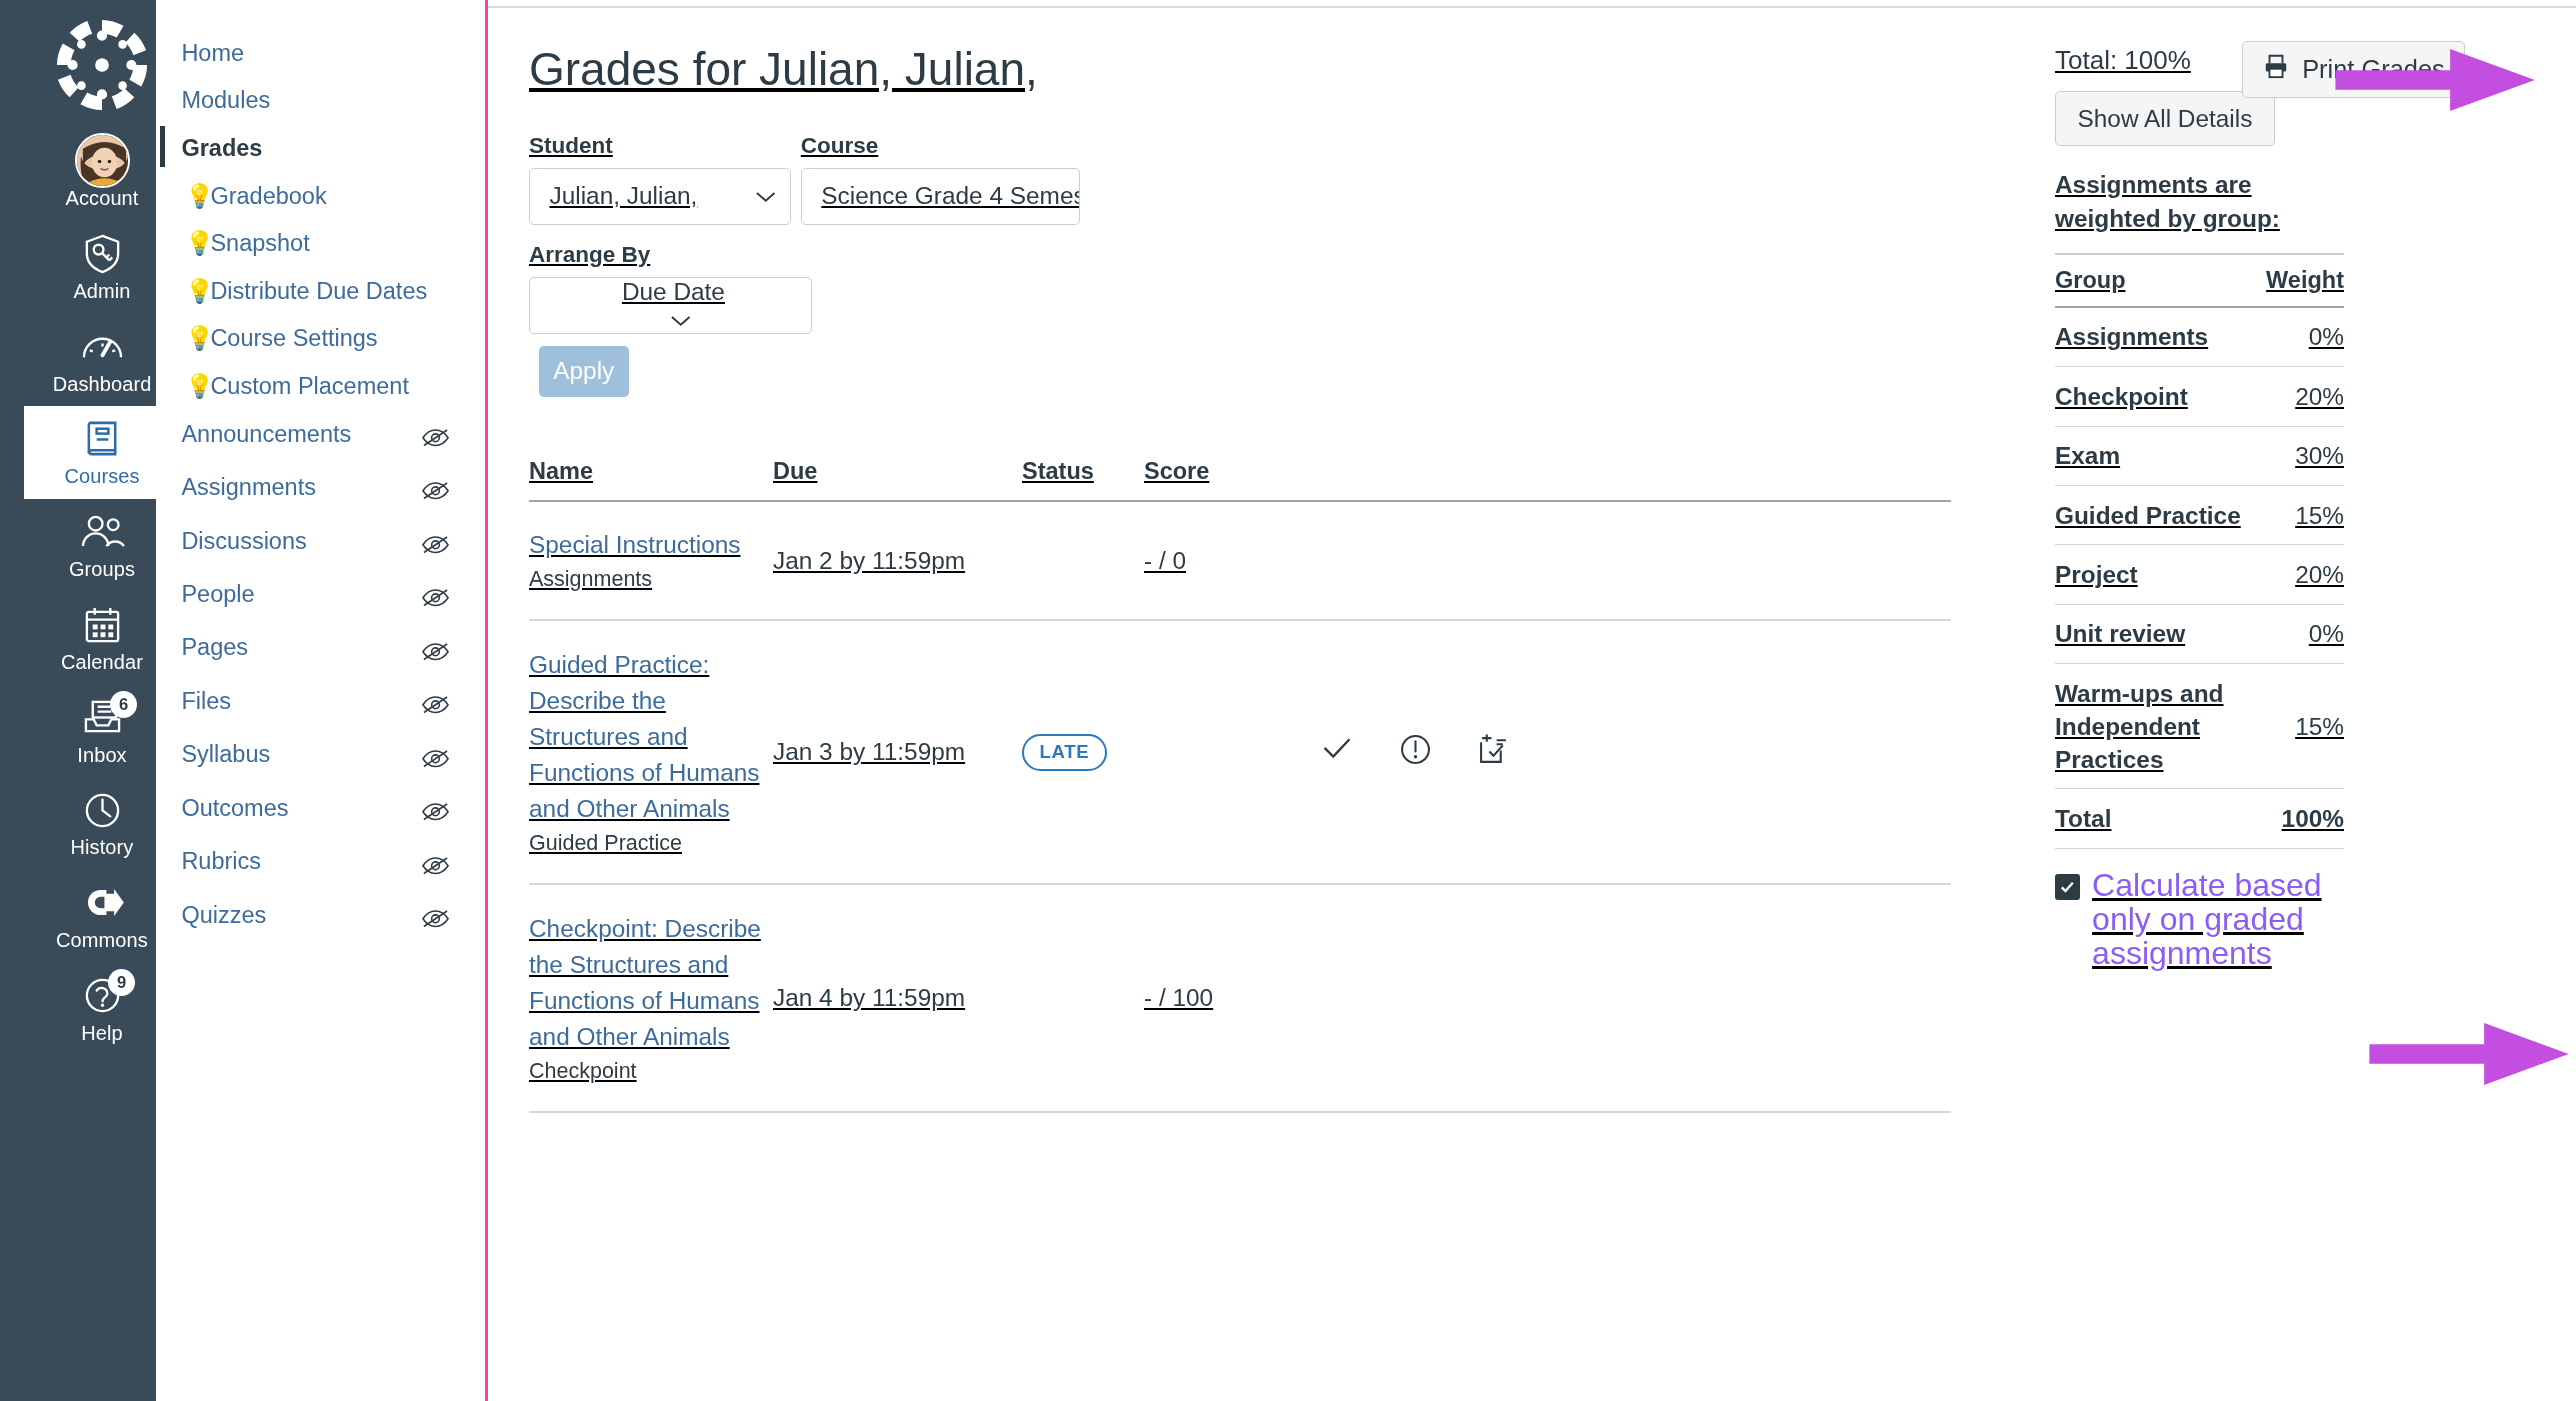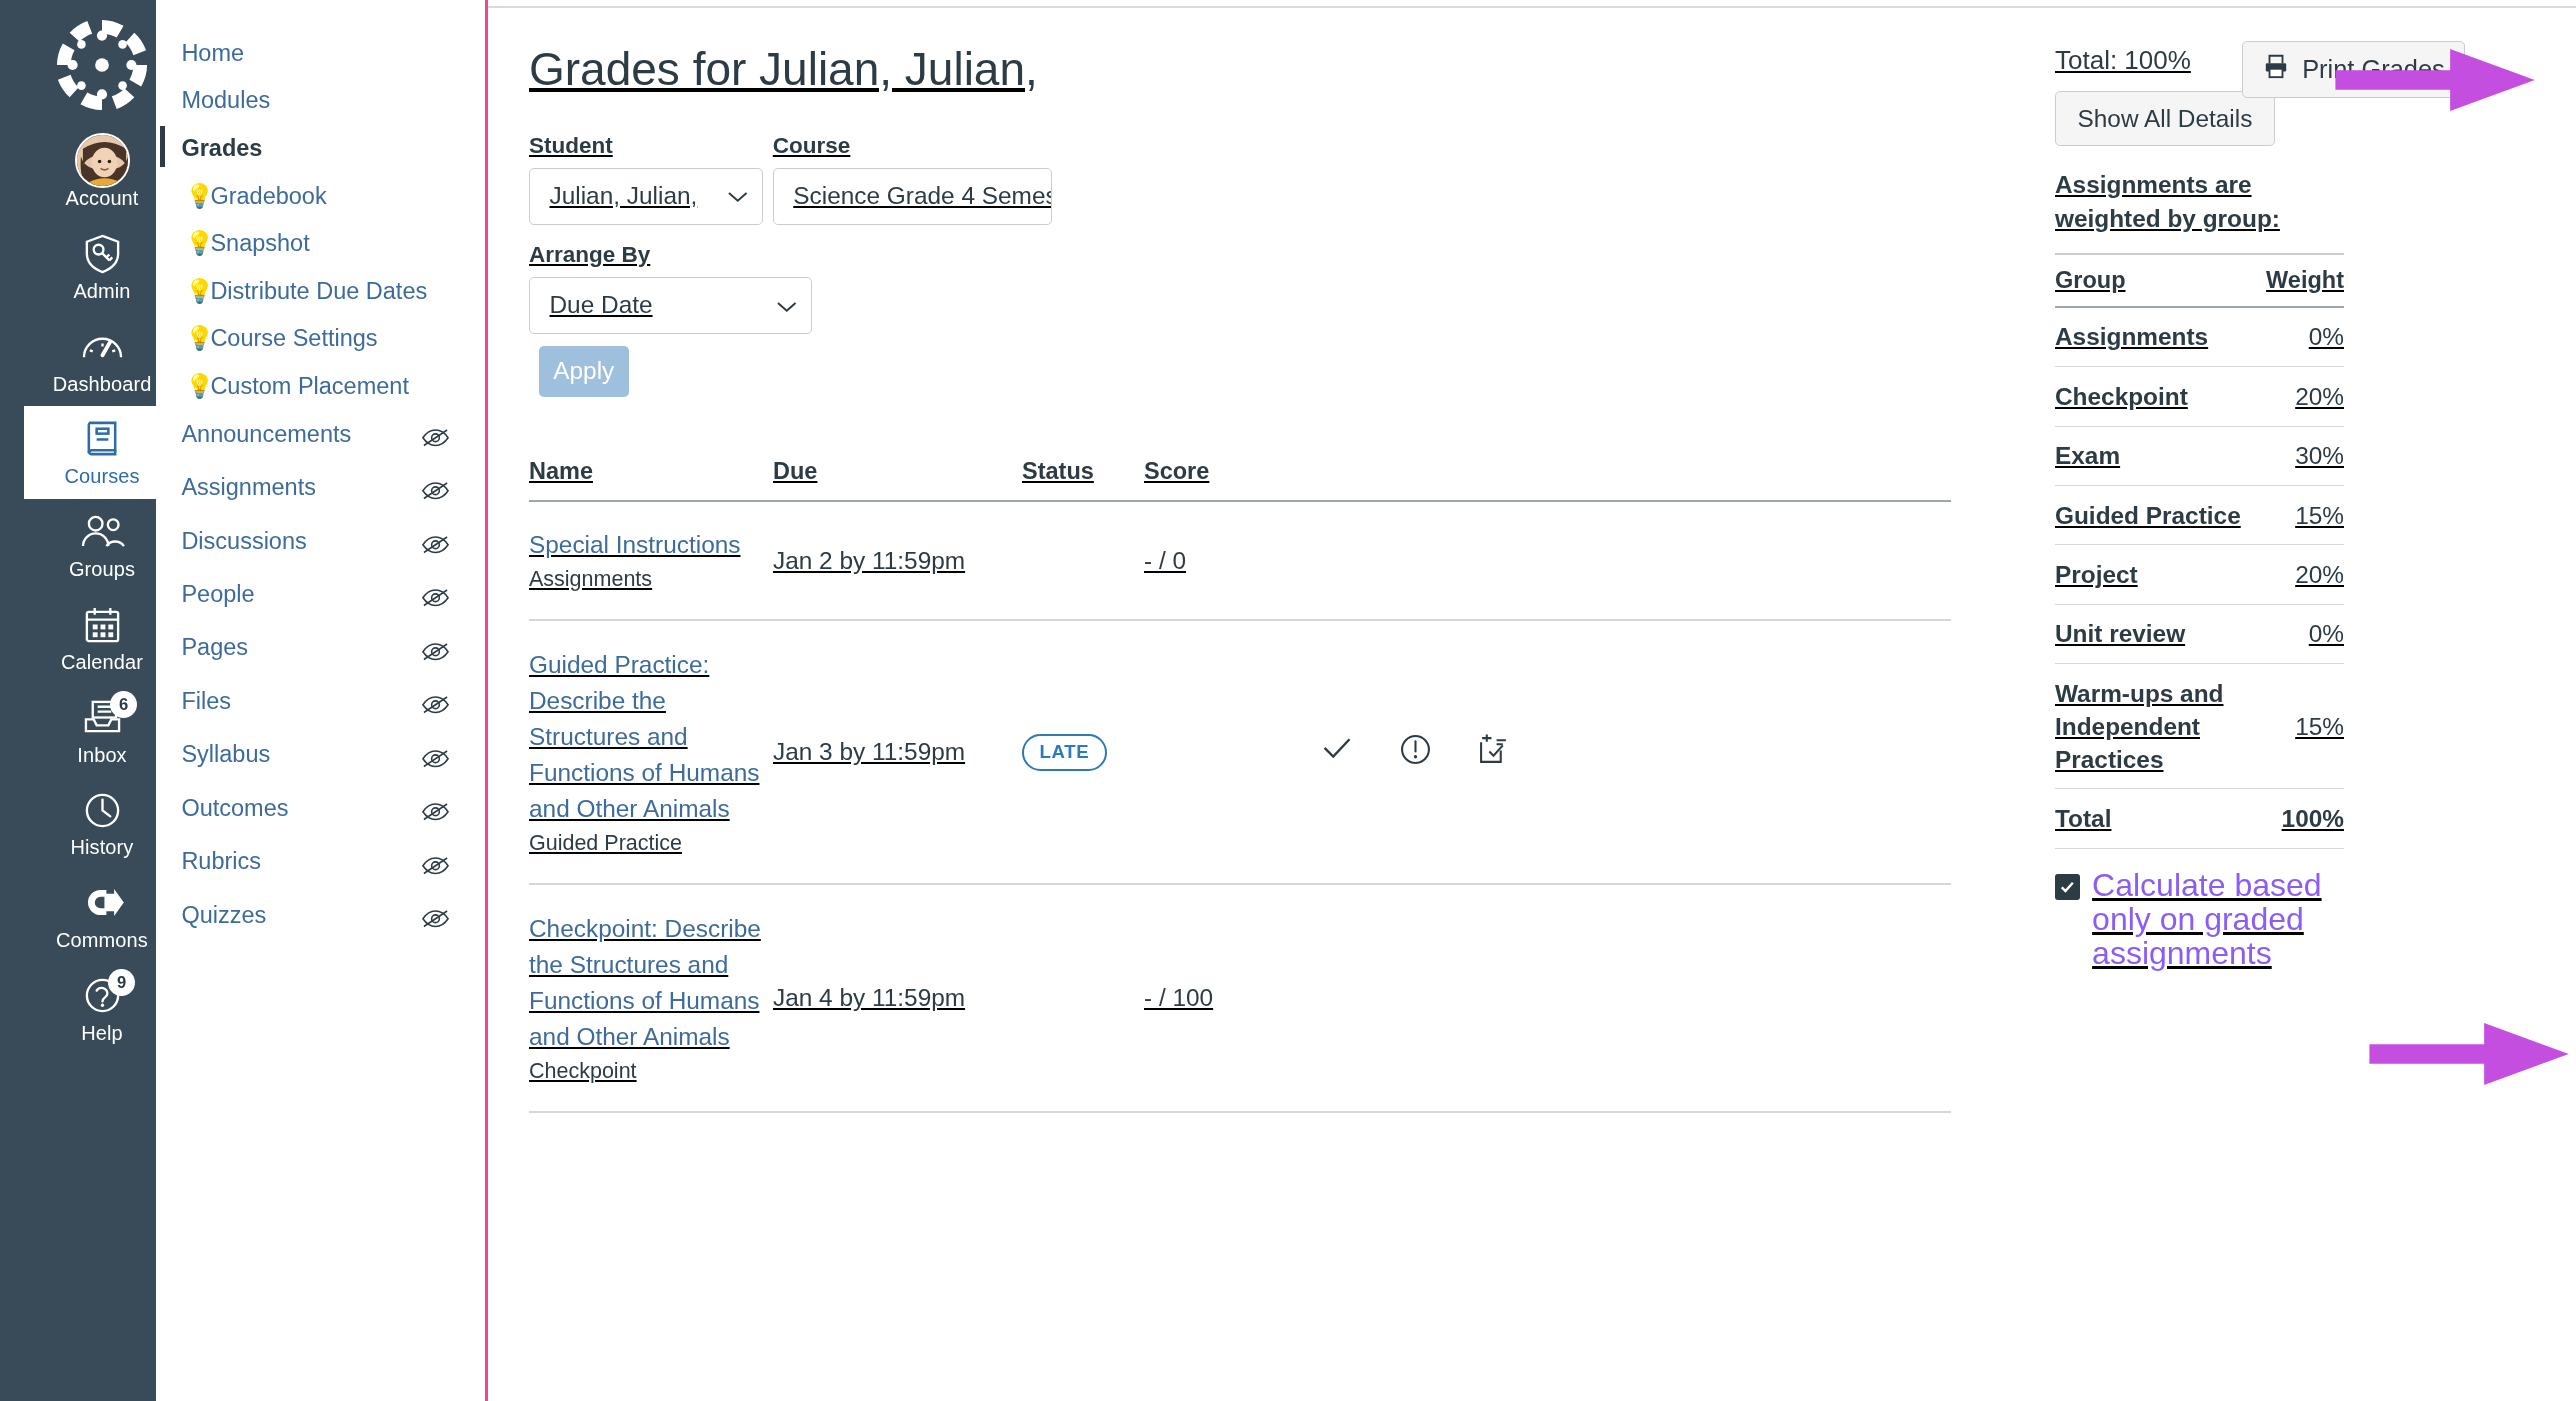--- a/index.html
+++ b/index.html
@@ -92,23 +92,23 @@
   }
   .selects-row { display: flex; gap: 9.8px; }
   .sel-wrap { position: relative; }
   .sel-box {
     height: 57px; border: 1.5px solid #C7CDD1; border-radius: 4.9px;
     background: #ffffff; display: flex; align-items: center;
     padding: 0 13.7px 0 19.5px; font-size: 24.4px; color: #2D3B45;
     justify-content: space-between; white-space: nowrap; overflow: hidden;
   }
   .sel-box .caret { margin-left: 13.7px; flex: 0 0 auto; }
-  .sel-student { width: 234px; }
+  .sel-student { width: 262px; }
   .sel-course  { width: 279px; }
-  .sel-arrange { width: 283px; }
+  .sel-arrange { width: 283px; flex-direction: column; }
   .apply-btn {
     margin-top: 11.7px; margin-left: 9.8px;
     width: 90px; height: 51px; border-radius: 4.9px;
     background: #9FC0DC; border: none; color: #ffffff;
     font-size: 24.4px; font-family: inherit; cursor: pointer;
   }
 
   
   .gtable { width: 1422px; margin-top: 61px; border-collapse: collapse; }
   .gtable th {

